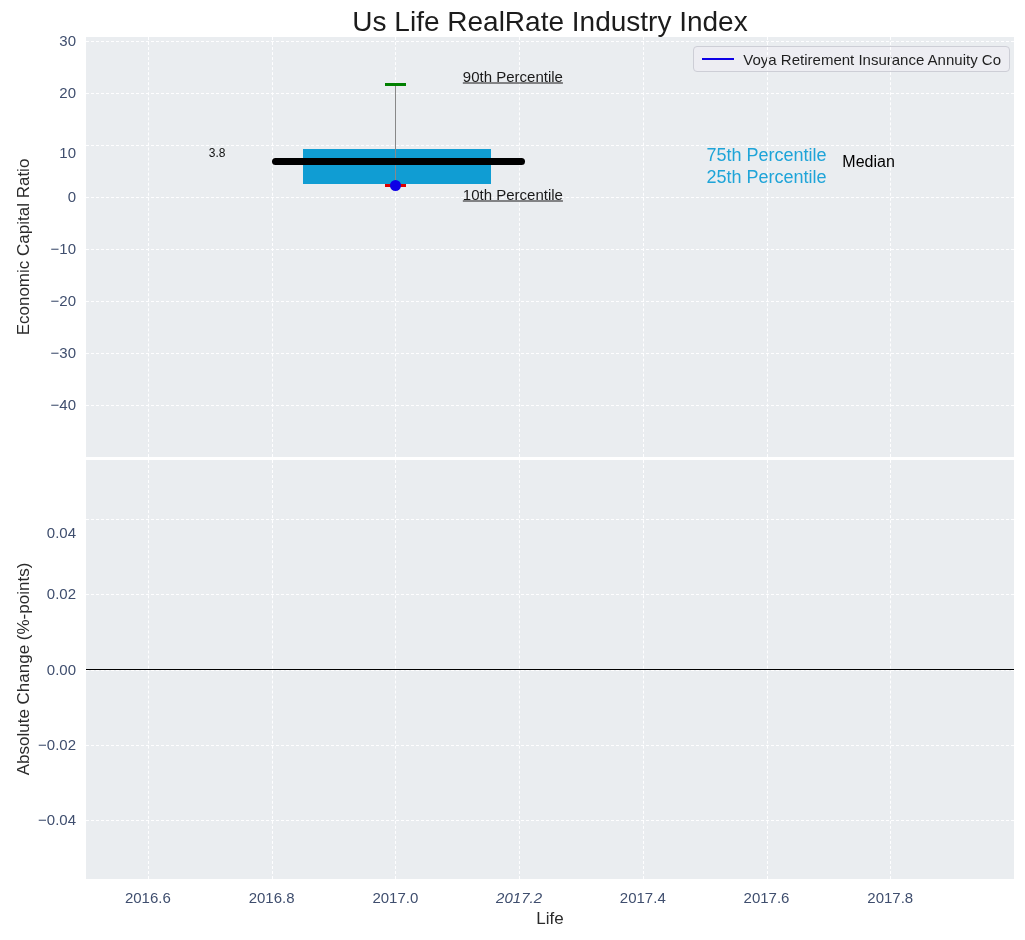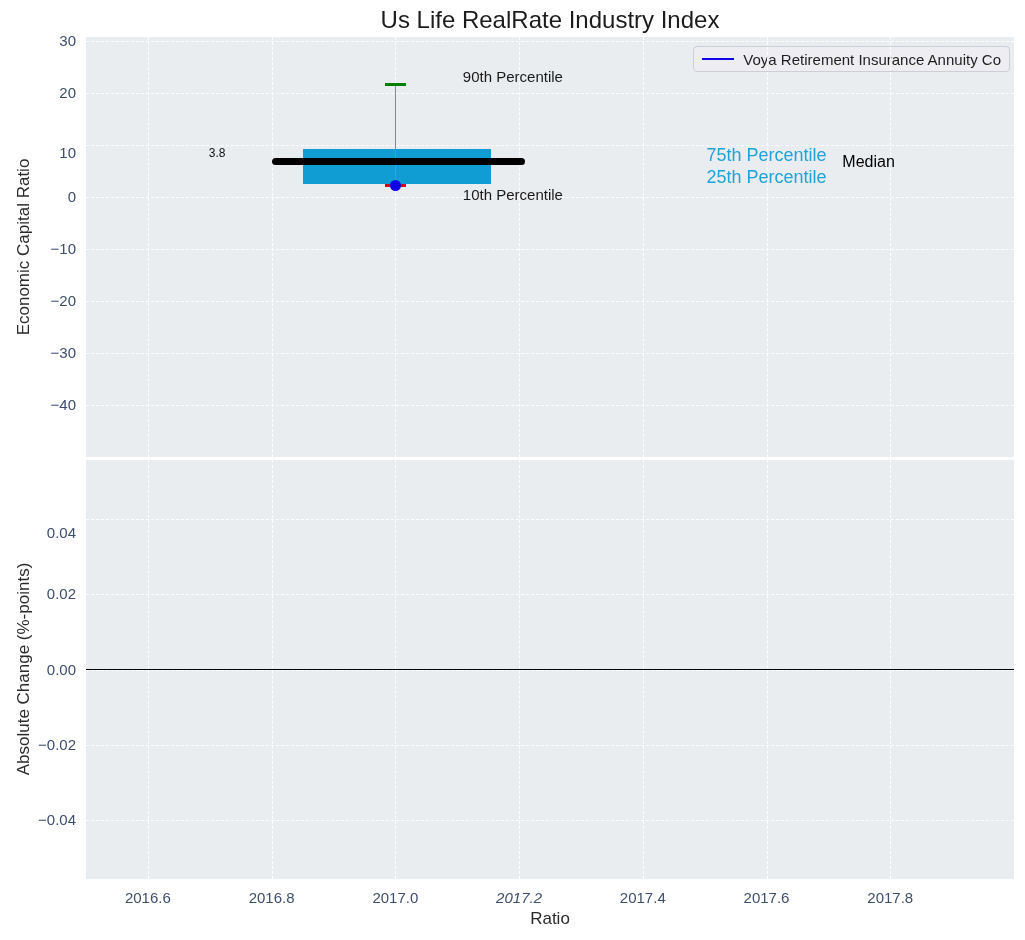--- a/index.html
+++ b/index.html
@@ -3,21 +3,21 @@
 <meta charset="utf-8">
 <style>
   html,body { margin:0; padding:0; }
   body {
     width:1025px; height:940px; position:relative; overflow:hidden;
     background:#ffffff; font-family:"Liberation Sans", sans-serif;
   }
   .fig { position:absolute; left:0; top:0; width:1025px; height:940px; }
   .chart-title {
     position:absolute; left:86px; top:6px; width:928px; text-align:center;
-    font-size:24px; color:#1c1c1c;
+    font-size:28px; color:#1c1c1c;
   }
   .axes {
     position:absolute; background:#eaedf0;
   }
   #ax1 { left:86px; top:37px;  width:928px; height:420px; }
   #ax2 { left:86px; top:460px; width:928px; height:419px; }
   .gridv { position:absolute; top:0; bottom:0; width:0; border-left:1px dashed rgba(255,255,255,0.95); }
   .gridh { position:absolute; left:0; right:0; height:0; border-top:1px dashed rgba(255,255,255,0.95); }
   .ytick {
     position:absolute; left:0; width:76px; text-align:right;
@@ -39,38 +39,38 @@
   }
   .legend {
     position:absolute; right:4px; top:9px; height:26px;
     display:flex; align-items:center; gap:9px; padding:0 8px;
     background:#ededf2; border:1px solid #cdced6; border-radius:4px;
     box-sizing:border-box;
   }
   .legend-line { display:inline-block; width:32px; height:0; border-top:2.5px solid #0d00e6; }
   .legend-text { font-size:15px; color:#1f1f1f; white-space:nowrap; }
   .ann { position:absolute; transform:translate(-50%,-50%); white-space:nowrap; }
-  .ann-black-md { font-size:15px; color:#1a1a1a; }
+  .ann-black-md { font-size:15px; color:#1a1a1a;text-decoration:underline; }
   .ann-median   { font-size:16px; color:#000000; }
   .ann-black-sm { font-size:12px; color:#111111; }
   .ann-cyan-sm  { font-size:18px; }
   .shape { position:absolute; }
 </style>
 </head>
 <body>
 
 <div class="fig" id="fig">
 
   <div class="chart-title">Us Life RealRate Industry Index</div>
 
   <div class="ylabel ylabel-top">Economic Capital Ratio</div>
 
   <div class="ylabel ylabel-bottom">Absolute Change (%-points)</div>
 
-  <div class="xlabel">Ratio</div>
+  <div class="xlabel">Life</div>
 
   <div class="axes" id="ax1">
     <div class="legend">
       <span class="legend-line"></span>
       <span class="legend-text">Voya Retirement Insurance Annuity Co</span>
     </div>
   <div class="gridv" style="left: 61.8667px;"></div>
       <div class="gridv" style="left: 185.6px;"></div>
       <div class="gridv" style="left: 309.333px;"></div>
       <div class="gridv" style="left: 433.067px;"></div>

